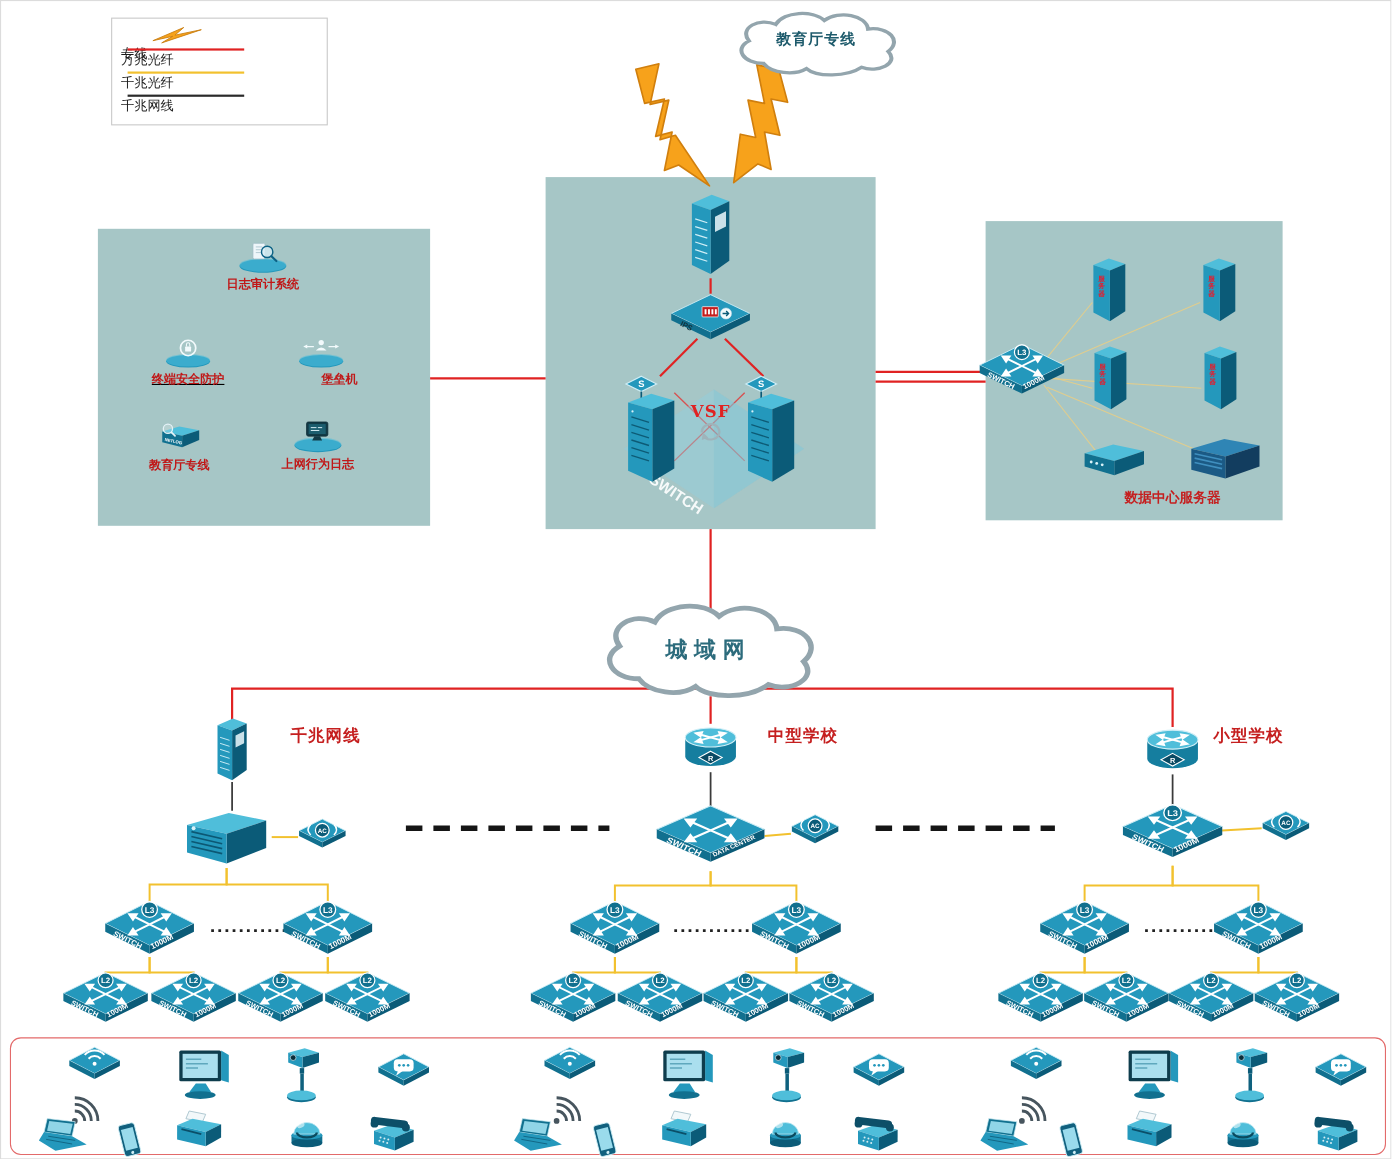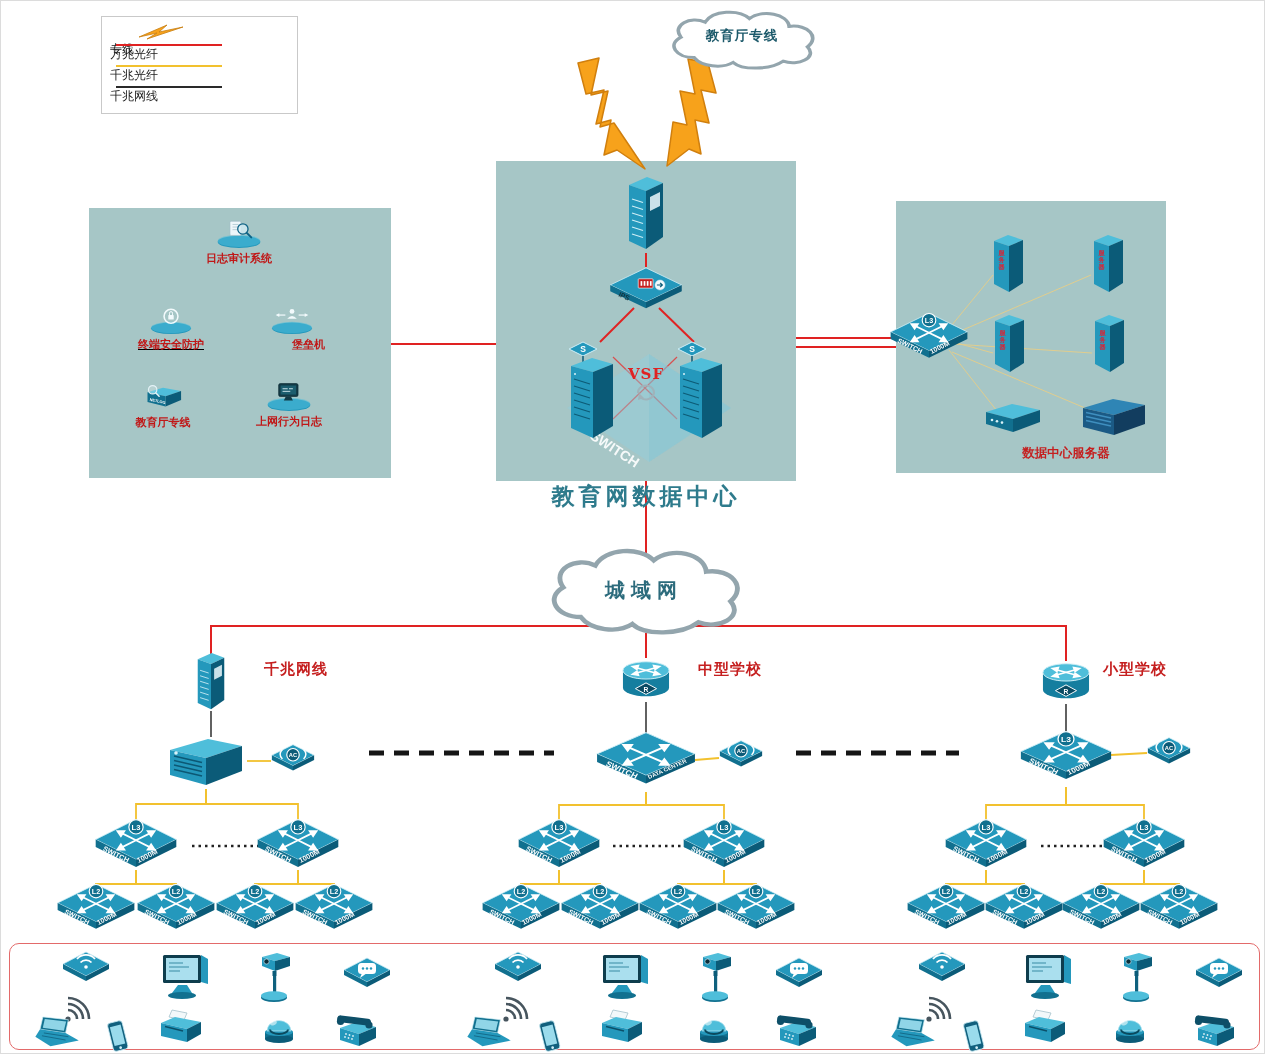--- a/index.html
+++ b/index.html
@@ -217,21 +217,20 @@
           <circle cx="12" cy="35" r="1" fill="#d9f2f8"></circle>
         </svg>
       </div>
       <div class="node node--vsf" style="left: 613px; top: 356px; width: 64px; height: 54px;">
         <div class="vsf-text">VSF</div>
         <svg viewBox="0 0 24 20" style="width:24px;height:20px">
           <path d="M4,10 a8,7 0 1 1 3,5" fill="none" stroke="#9fb3ba" stroke-width="2"></path>
           <polygon points="4,17 10,15 5,10" fill="#9fb3ba"></polygon>
         </svg>
       </div>
-      <div class="node node--caption cap-xl" style="left: 645px; top: 495px;"><span>教育网数据中心</span></div>
       <div class="node node--sec" style="left: 202px; top: 217px; width: 72px; height: 48px;">
         <svg viewBox="0 0 72 48" style="width:72px;height:48px">
           <ellipse cx="36" cy="37" rx="33" ry="9.5" fill="#2498bc"></ellipse>
           <ellipse cx="36" cy="35.5" rx="33" ry="9.5" fill="#4fbeda" opacity=".55"></ellipse>
           <rect x="22" y="5" width="17" height="22" rx="2" fill="#eef6fa" stroke="#9cb9c4"></rect>
           <line x1="26" y1="10" x2="35" y2="10" stroke="#9cb9c4"></line>
           <line x1="26" y1="14" x2="35" y2="14" stroke="#9cb9c4"></line>
           <line x1="26" y1="18" x2="33" y2="18" stroke="#9cb9c4"></line>
           <circle cx="42" cy="17" r="8" fill="#d6eef6" fill-opacity=".75" stroke="#0d6285" stroke-width="2"></circle>
           <line x1="48" y1="23" x2="55" y2="30" stroke="#0d6285" stroke-width="3" stroke-linecap="round"></line>

